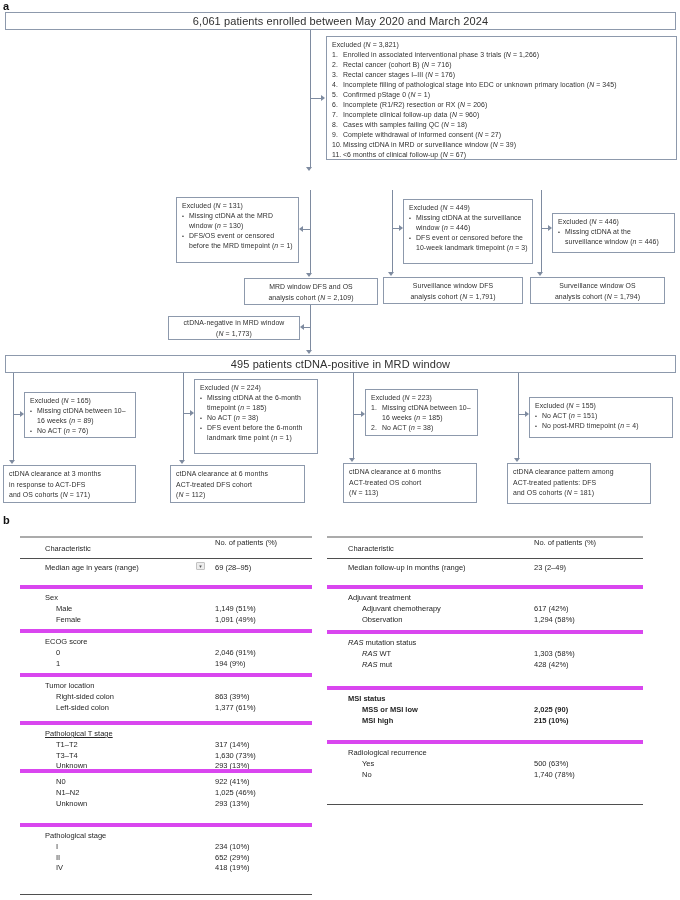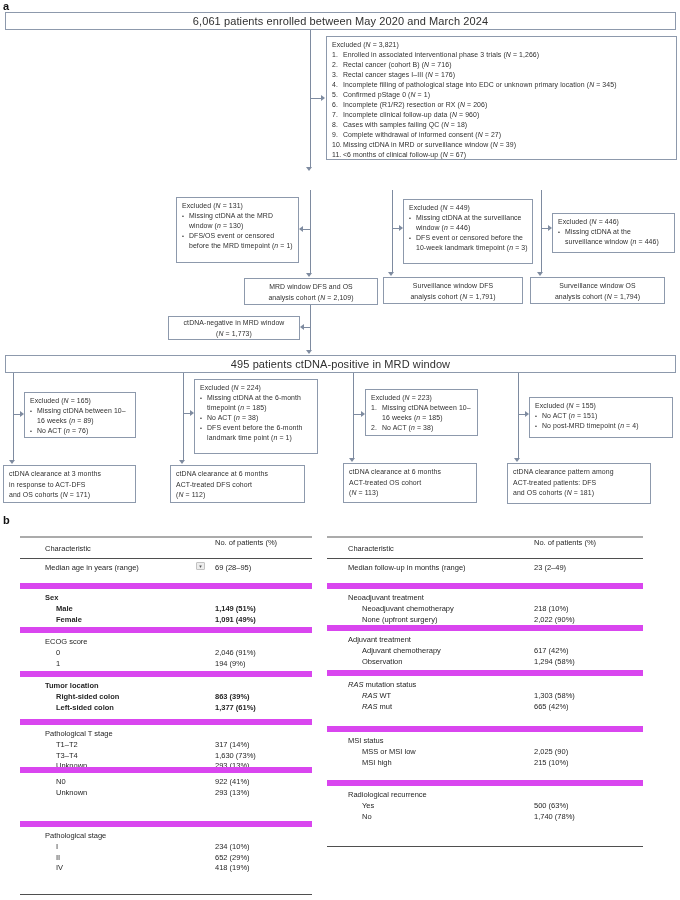--- a/index.html
+++ b/index.html
@@ -24,21 +24,21 @@
   .hline{height:1px}
   .arr{position:absolute;width:0;height:0}
   .arr.down{border-left:3.5px solid transparent;border-right:3.5px solid transparent;border-top:4.5px solid #7e8ba0}
   .arr.right{border-top:3px solid transparent;border-bottom:3px solid transparent;border-left:4.5px solid #7e8ba0}
   .arr.left{border-top:3px solid transparent;border-bottom:3px solid transparent;border-right:4.5px solid #7e8ba0}
 
   
   .tbl{position:absolute;border-top:2.5px solid #ababab;border-bottom:1px solid #4f4f4f;
        font-size:7.5px;line-height:10.8px;color:#262626}
   .tbl .hdr{position:relative;height:21px;padding-top:6px;border-bottom:1px solid #4f4f4f}
-  .tbl .grp{position:relative;border-bottom:6px solid #d946ef;padding-top:4px;overflow:hidden}
+  .tbl .grp{position:relative;border-bottom:4px solid #d946ef;padding-top:4px;overflow:hidden}
   .tbl .grp:last-child{border-bottom:none}
   .tbl .r{position:relative}
   .tbl .lab{padding-left:var(--lab)}
   .tbl .lab2{display:inline-block;padding-left:var(--sub)}
   .tbl .val{position:absolute;left:var(--valx);top:0;white-space:nowrap}
   #tbl-left{left:20px;top:536px;width:292px;--lab:25px;--sub:36px;--valx:195px}
   #tbl-right{left:327px;top:536px;width:316px;--lab:21px;--sub:35px;--valx:207px}
   .marker{position:absolute;left:176px;top:-1px;width:9px;height:8px;background:#ededed;border:1px solid #c2c2c2;
           border-radius:1px;font-size:5px;line-height:6px;text-align:center;color:#555}
 </style>
@@ -276,73 +276,69 @@
     </div>
   </div>
 
   <div class="plabel" style="left:3px;top:514px">b</div>
 
   <div id="tbl-left" class="tbl">
       <div class="hdr"><span class="lab">Characteristic</span><span class="val">No. of patients (%)</span></div>
       <div class="grp" style="height: 30px;">
         <div class="r"><span class="lab">Median age in years (range)</span><span class="val">69 (28–95)</span><span class="marker">▾</span></div>
       </div>
-      <div class="grp" style="height: 44px; font-weight: bold;">
+      <div class="grp" style="height: 44px;">
         <div class="r"><span class="lab">Sex</span></div>
         <div class="r sub"><span class="lab2">Male</span><span class="val">1,149 (51%)</span></div>
         <div class="r sub"><span class="lab2">Female</span><span class="val">1,091 (49%)</span></div>
       </div>
       <div class="grp" style="height: 44px;">
         <div class="r"><span class="lab">ECOG score</span></div>
         <div class="r sub"><span class="lab2">0</span><span class="val">2,046 (91%)</span></div>
         <div class="r sub"><span class="lab2">1</span><span class="val">194 (9%)</span></div>
       </div>
-      <div class="grp" style="height: 48px; font-weight: bold;">
+      <div class="grp" style="height: 48px;">
         <div class="r"><span class="lab">Tumor location</span></div>
         <div class="r sub"><span class="lab2">Right-sided colon</span><span class="val">863 (39%)</span></div>
         <div class="r sub"><span class="lab2">Left-sided colon</span><span class="val">1,377 (61%)</span></div>
       </div>
-      <div class="grp" style="height: 48px;">
+      <div class="grp" style="height: 48px; text-decoration: underline;">
         <div class="r"><span class="lab">Pathological T stage</span></div>
         <div class="r sub"><span class="lab2">T1–T2</span><span class="val">317 (14%)</span></div>
         <div class="r sub"><span class="lab2">T3–T4</span><span class="val">1,630 (73%)</span></div>
         <div class="r sub"><span class="lab2">Unknown</span><span class="val">293 (13%)</span></div>
       </div>
       <div class="grp" style="height: 54px;">
         <div class="r sub"><span class="lab2">N0</span><span class="val">922 (41%)</span></div>
+        <div class="r sub"><span class="lab2">N1–N2</span><span class="val">1,025 (46%)</span></div>
         <div class="r sub"><span class="lab2">Unknown</span><span class="val">293 (13%)</span></div>
       </div>
       <div class="grp" style="height: 67px;">
         <div class="r"><span class="lab">Pathological stage</span></div>
         <div class="r sub"><span class="lab2">I</span><span class="val">234 (10%)</span></div>
         <div class="r sub"><span class="lab2">II</span><span class="val">652 (29%)</span></div>
         <div class="r sub"><span class="lab2">IV</span><span class="val">418 (19%)</span></div>
       </div>
     </div>
   <div id="tbl-right" class="tbl">
       <div class="hdr"><span class="lab">Characteristic</span><span class="val">No. of patients (%)</span></div>
       <div class="grp" style="height: 30px;">
         <div class="r"><span class="lab">Median follow-up in months (range)</span><span class="val">23 (2–49)</span></div>
       </div>
-      <div class="grp" style="height: 42px;">
-        <div class="r"><span class="lab">Neoadjuvant treatment</span></div>
-        <div class="r sub"><span class="lab2">Neoadjuvant chemotherapy</span><span class="val">218 (10%)</span></div>
-        <div class="r sub"><span class="lab2">None (upfront surgery)</span><span class="val">2,022 (90%)</span></div>
-      </div>
       <div class="grp" style="height: 45px;">
         <div class="r"><span class="lab">Adjuvant treatment</span></div>
         <div class="r sub"><span class="lab2">Adjuvant chemotherapy</span><span class="val">617 (42%)</span></div>
         <div class="r sub"><span class="lab2">Observation</span><span class="val">1,294 (58%)</span></div>
       </div>
       <div class="grp" style="height: 56px;">
         <div class="r"><span class="lab"><i>RAS</i> mutation status</span></div>
         <div class="r sub"><span class="lab2"><i>RAS</i> WT</span><span class="val">1,303 (58%)</span></div>
-        <div class="r sub"><span class="lab2"><i>RAS</i> mut</span><span class="val">665 (42%)</span></div>
-      </div>
-      <div class="grp" style="height: 54px;">
+        <div class="r sub"><span class="lab2"><i>RAS</i> mut</span><span class="val">428 (42%)</span></div>
+      </div>
+      <div class="grp" style="height: 54px; font-weight: bold;">
         <div class="r"><span class="lab">MSI status</span></div>
         <div class="r sub"><span class="lab2">MSS or MSI low</span><span class="val">2,025 (90)</span></div>
         <div class="r sub"><span class="lab2">MSI high</span><span class="val">215 (10%)</span></div>
       </div>
       <div class="grp" style="height: 60px;">
         <div class="r"><span class="lab">Radiological recurrence</span></div>
         <div class="r sub"><span class="lab2">Yes</span><span class="val">500 (63%)</span></div>
         <div class="r sub"><span class="lab2">No</span><span class="val">1,740 (78%)</span></div>
       </div>
     </div>

